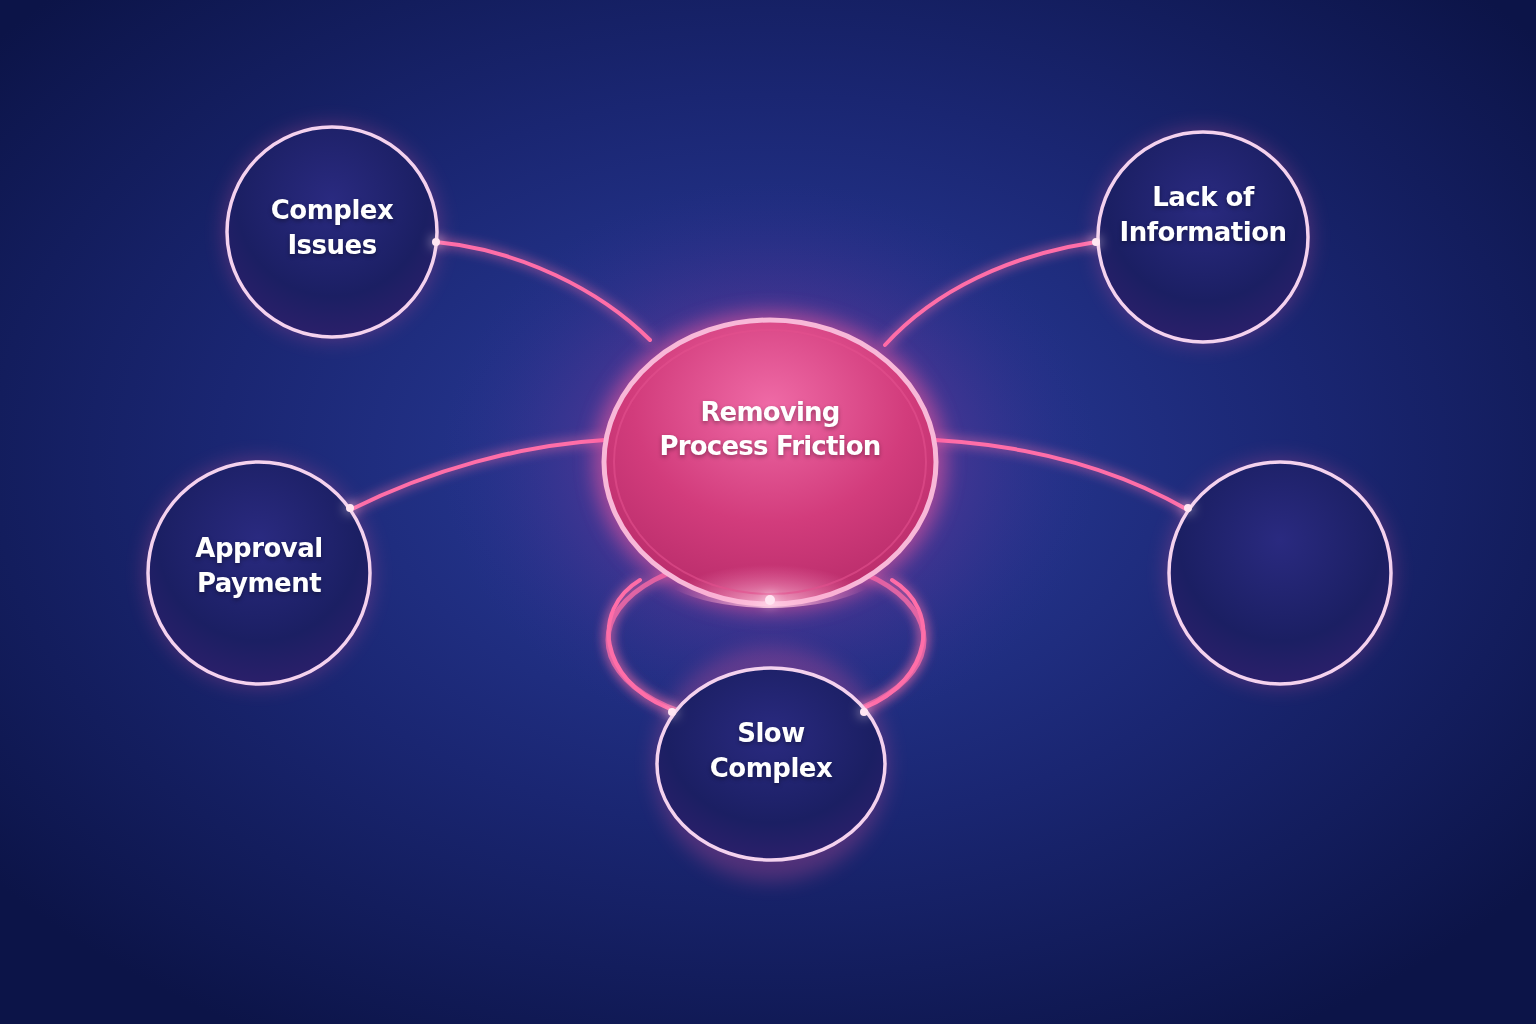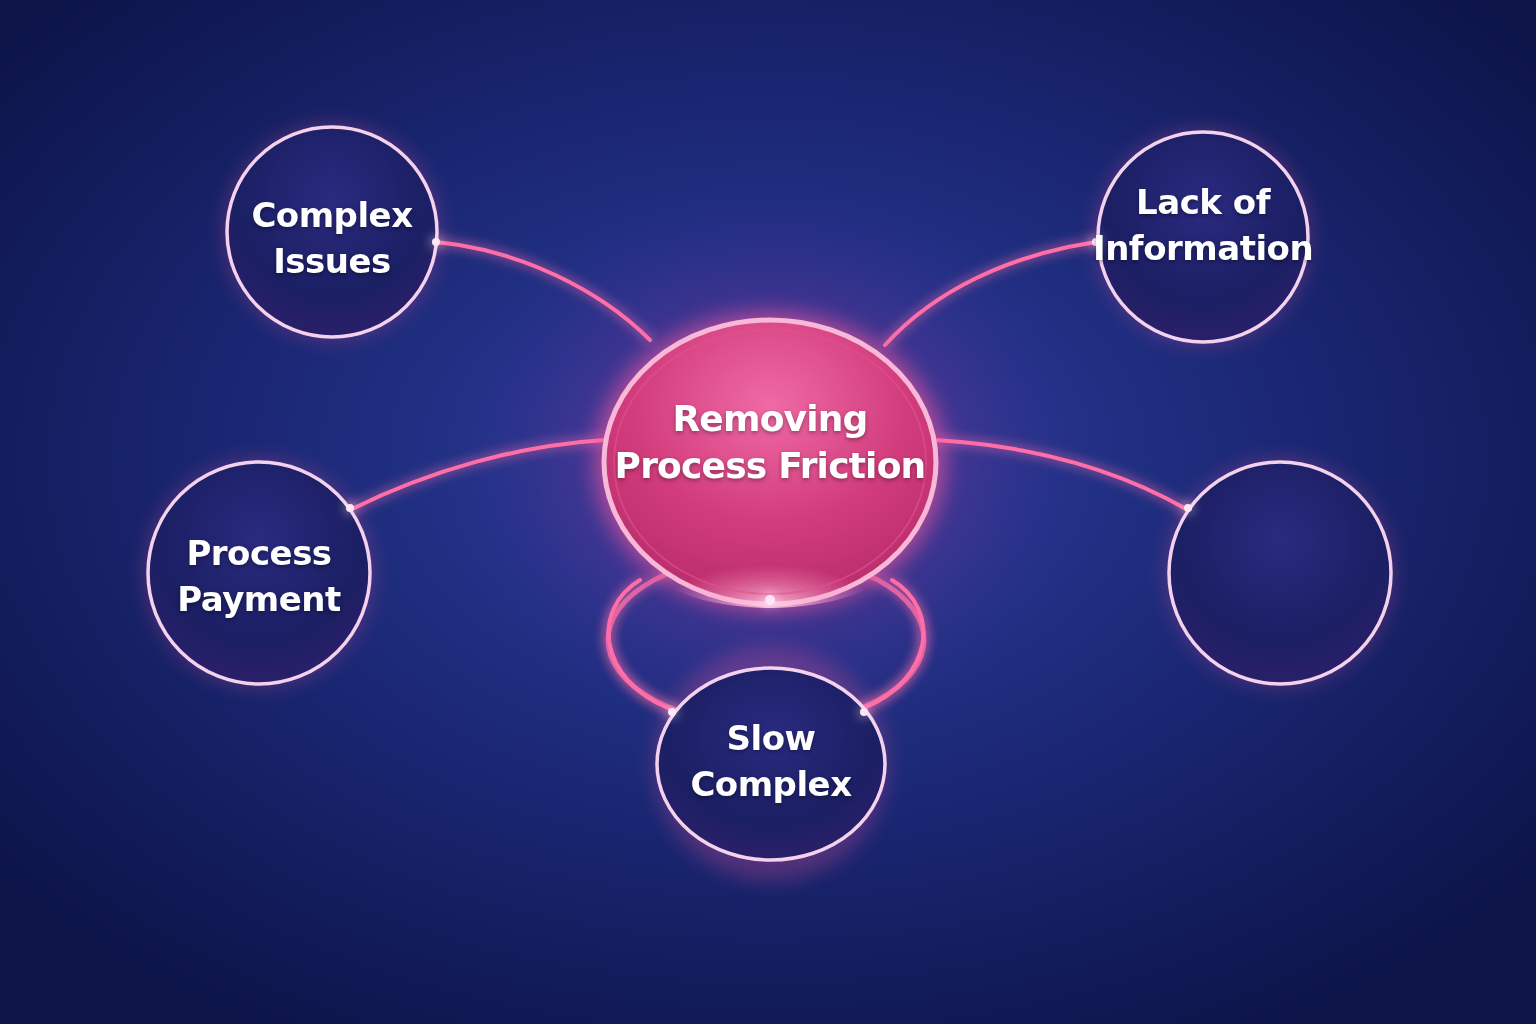--- a/index.html
+++ b/index.html
@@ -1,21 +1,21 @@
 <!DOCTYPE html>
 <html><head>
 <meta charset="utf-8">
 <style>
   html,body{margin:0;padding:0;}
   body{width:1536px;height:1024px;overflow:hidden;background:#0f1a55;font-family:"DejaVu Sans","Liberation Sans",sans-serif;}
   #stage{position:absolute;left:0;top:0;width:1536px;height:1024px;}
   .label{position:absolute;color:#ffffff;text-align:center;font-weight:bold;text-shadow:0 2px 4px rgba(0,0,0,0.35);white-space:nowrap;line-height:1.35;}
   .label span{display:block;}
-  .sat{font-size:34px;letter-spacing:-0.5px;}
-  .center-text{font-size:36px;letter-spacing:-0.8px;line-height:1.3;}
+  .sat{font-size:26px;letter-spacing:-0.5px;}
+  .center-text{font-size:26px;letter-spacing:-0.8px;line-height:1.3;}
 </style>
 </head>
 <body>
 
 <div id="stage">
   <svg width="1536" height="1024" viewBox="0 0 1536 1024">
     <defs>
       <radialGradient id="bg" cx="50%" cy="45%" r="65%">
         <stop offset="0%" stop-color="#2c3fa0"></stop>
         <stop offset="55%" stop-color="#1a2672"></stop>
@@ -113,21 +113,21 @@
     <span>Complex</span>
     <span>Issues</span>
   </div>
 
   <div class="label sat" style="left:1093px;top:180px;width:220px;">
     <span>Lack of</span>
     <span>Information</span>
   </div>
 
   <div class="label sat" style="left:159px;top:531px;width:200px;">
-    <span>Process</span>
+    <span>Approval</span>
     <span>Payment</span>
   </div>
 
 
   <div class="label sat" style="left:671px;top:716px;width:200px;text-align:center;">
     <span>Slow</span>
     <span>Complex</span>
   </div>
 </div>
 

